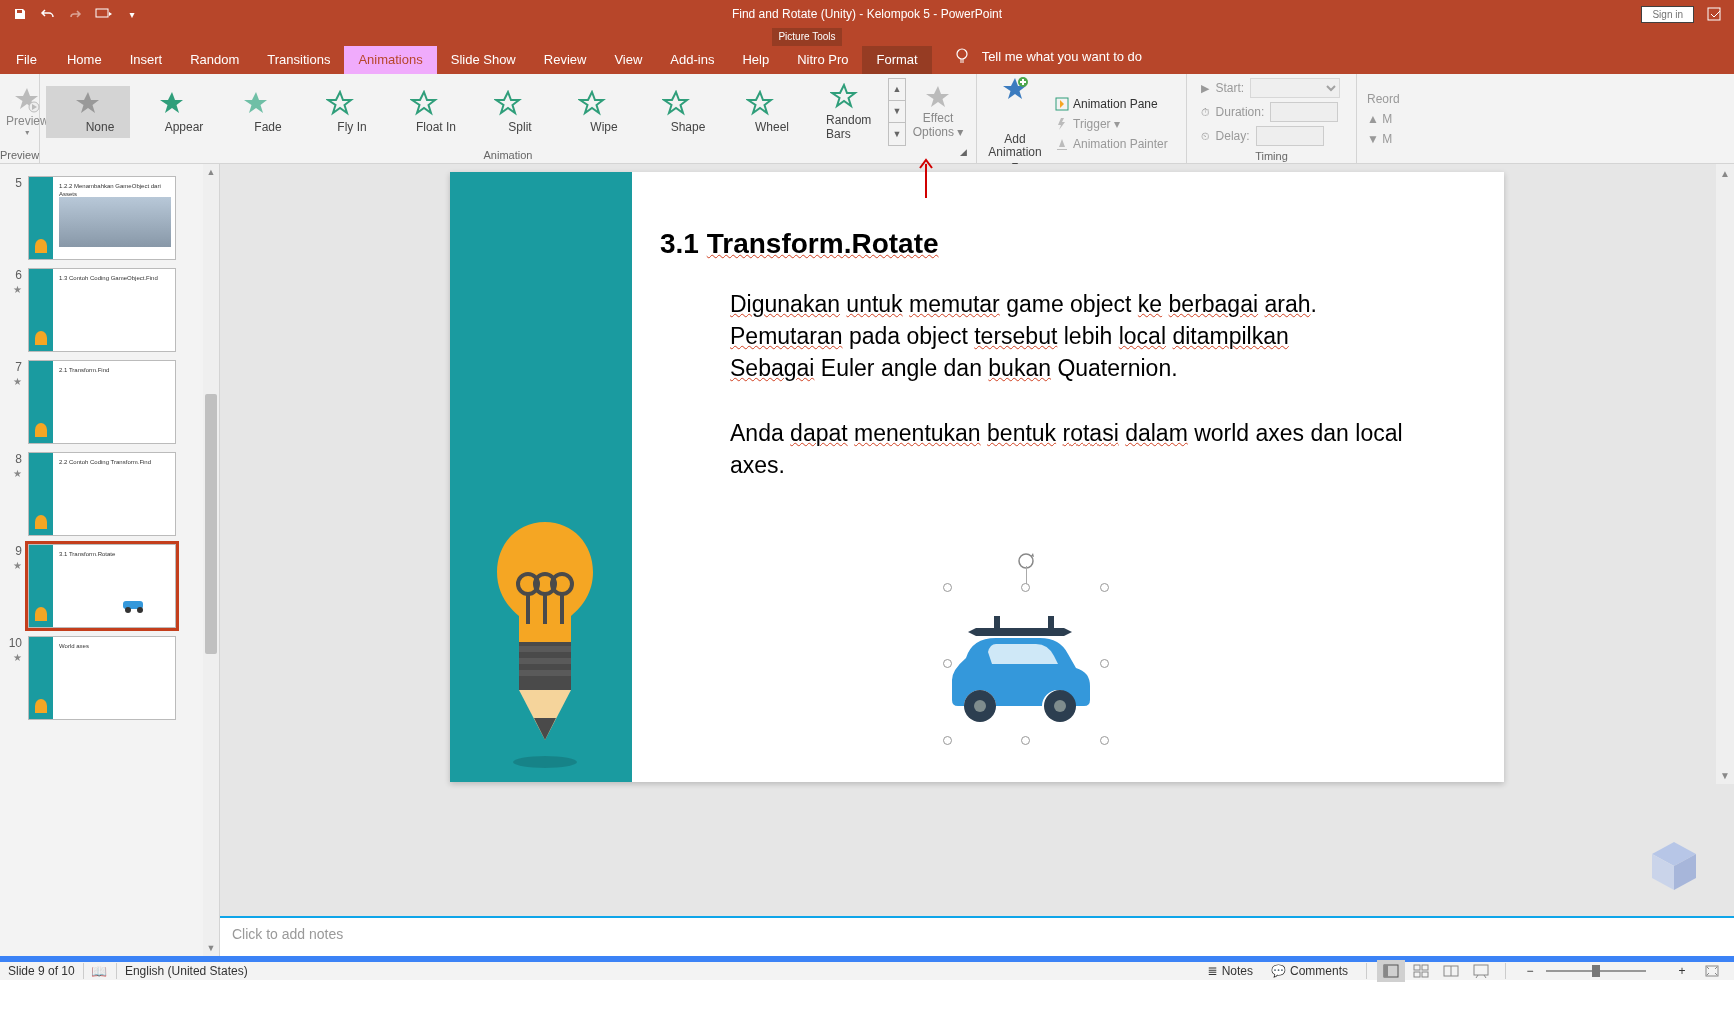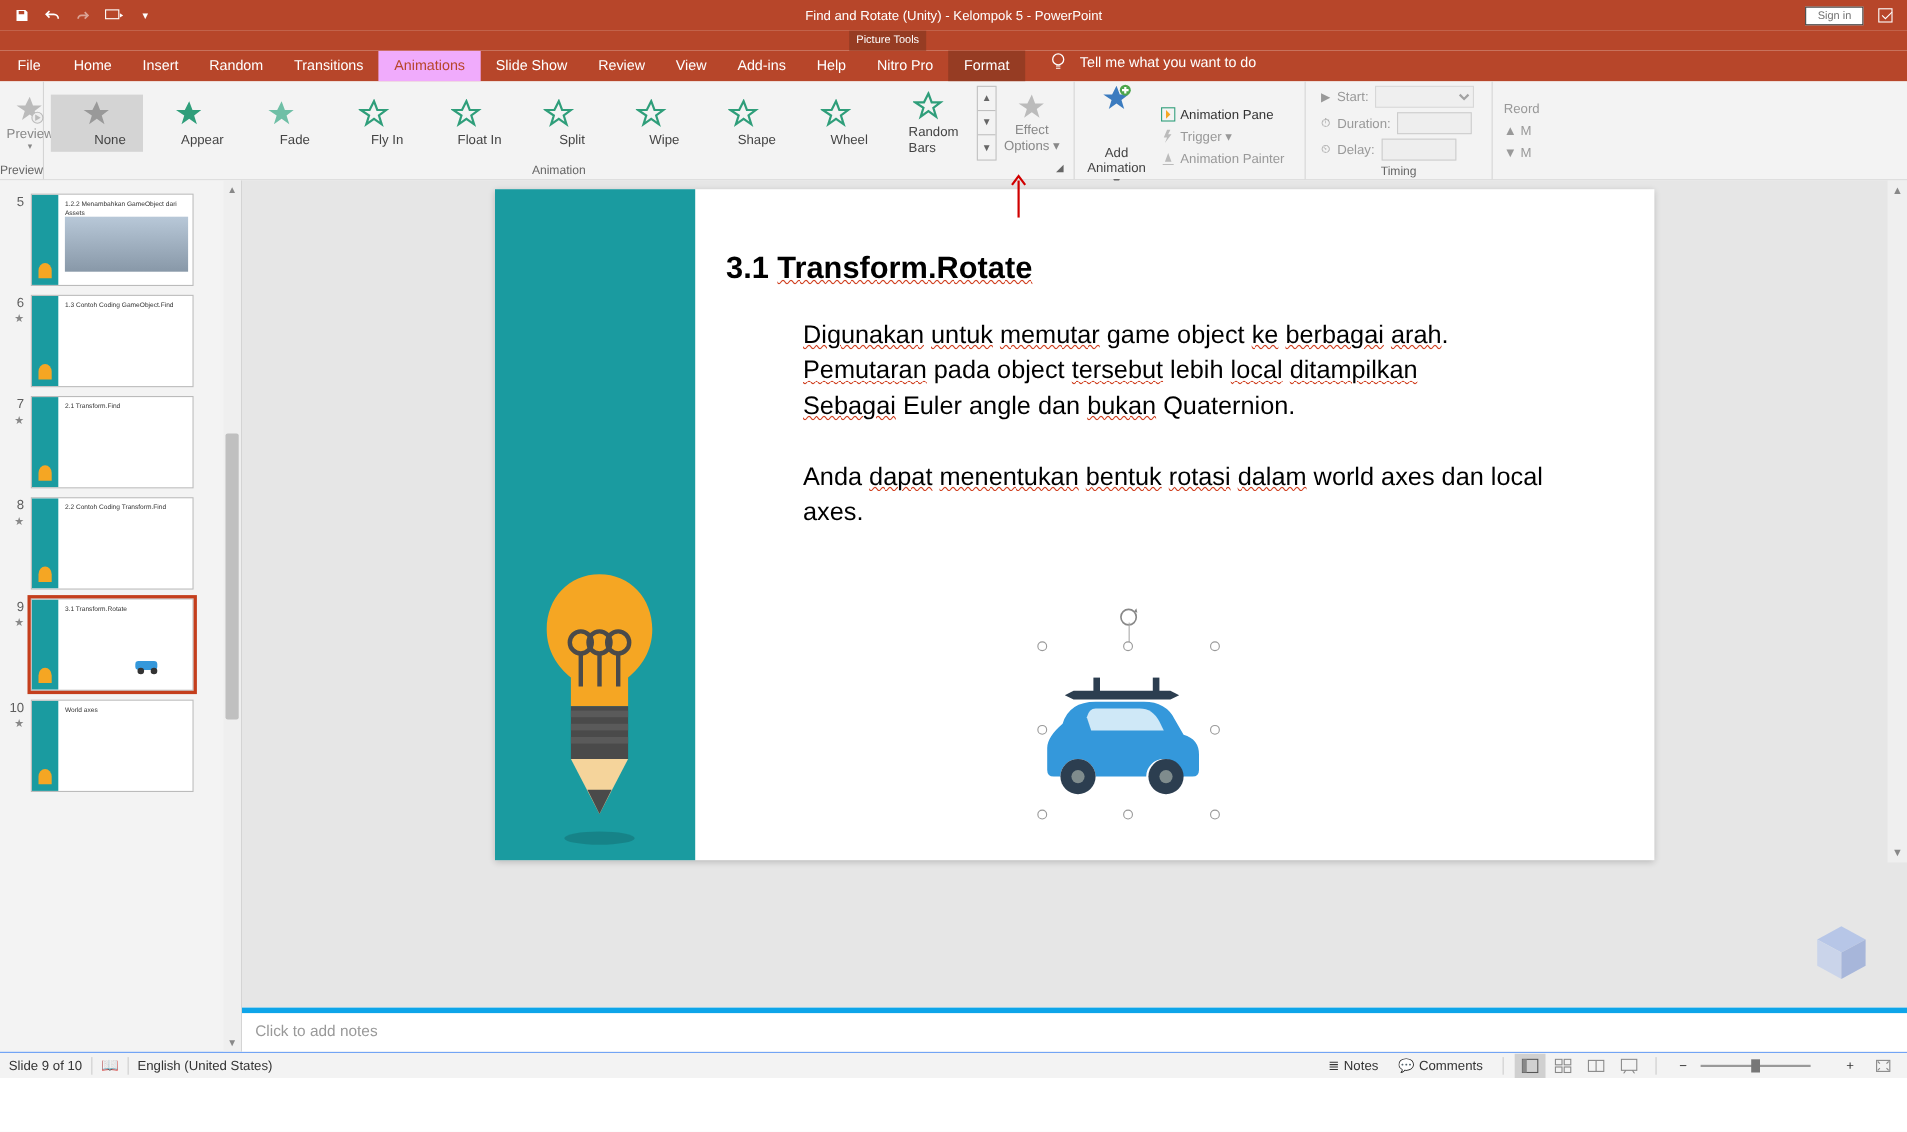--- a/index.html
+++ b/index.html
@@ -93,24 +93,24 @@
 
 .slide-title { position: absolute; left: 210px; top: 56px; font-size: 28px; font-weight: bold; color: #000; }
 .slide-title .underline { text-decoration: underline; text-decoration-style: wavy; text-decoration-color: #d04020; text-decoration-thickness: 1px; }
 .slide-body { position: absolute; left: 280px; top: 116px; right: 60px; font-size: 23px; color: #000; line-height: 1.4; }
 .slide-body .u { text-decoration: underline; text-decoration-style: wavy; text-decoration-color: #d04020; text-decoration-thickness: 1px; }
 
 .selected-obj { position: absolute; left: 498px; top: 416px; width: 156px; height: 152px; }
 .sel-handle { position: absolute; width: 9px; height: 9px; background: #fff; border: 1px solid #999; border-radius: 50%; }
 .rotate-handle { position: absolute; left: 50%; top: -36px; transform: translateX(-50%); width: 18px; height: 18px; }
 
-.notes-area { height: 40px; background: #fff; border-top: 5px solid #0ea5e9; padding: 8px 12px; color: #999; font-size: 14px; cursor: text; }
-
-
-.statusbar { height: 24px; background: #f3f3f3; border-top: 1px solid #3b82f6; display: flex; align-items: center; font-size: 12px; padding: 0 8px; }
+.notes-area { height: 40px; background: #fff; border-top: 2px solid #0ea5e9; padding: 8px 12px; color: #999; font-size: 14px; cursor: text; }
+
+
+.statusbar { height: 24px; background: #f3f3f3; border-top: 6px solid #3b82f6; display: flex; align-items: center; font-size: 12px; padding: 0 8px; }
 .statusbar .sep { width: 1px; height: 16px; background: #ccc; margin: 0 8px; }
 .status-right { margin-left: auto; display: flex; align-items: center; gap: 2px; }
 .view-btn { width: 28px; height: 22px; display: flex; align-items: center; justify-content: center; cursor: pointer; font-size: 12px; }
 .view-btn.active { background: #d0d0d0; }
 .zoom-slider { width: 120px; height: 20px; display: flex; align-items: center; position: relative; }
 .zoom-track { width: 100px; height: 2px; background: #999; position: relative; }
 .zoom-thumb { position: absolute; left: 46px; top: -5px; width: 8px; height: 12px; background: #777; }
 </style>
 </head>
 <body>

